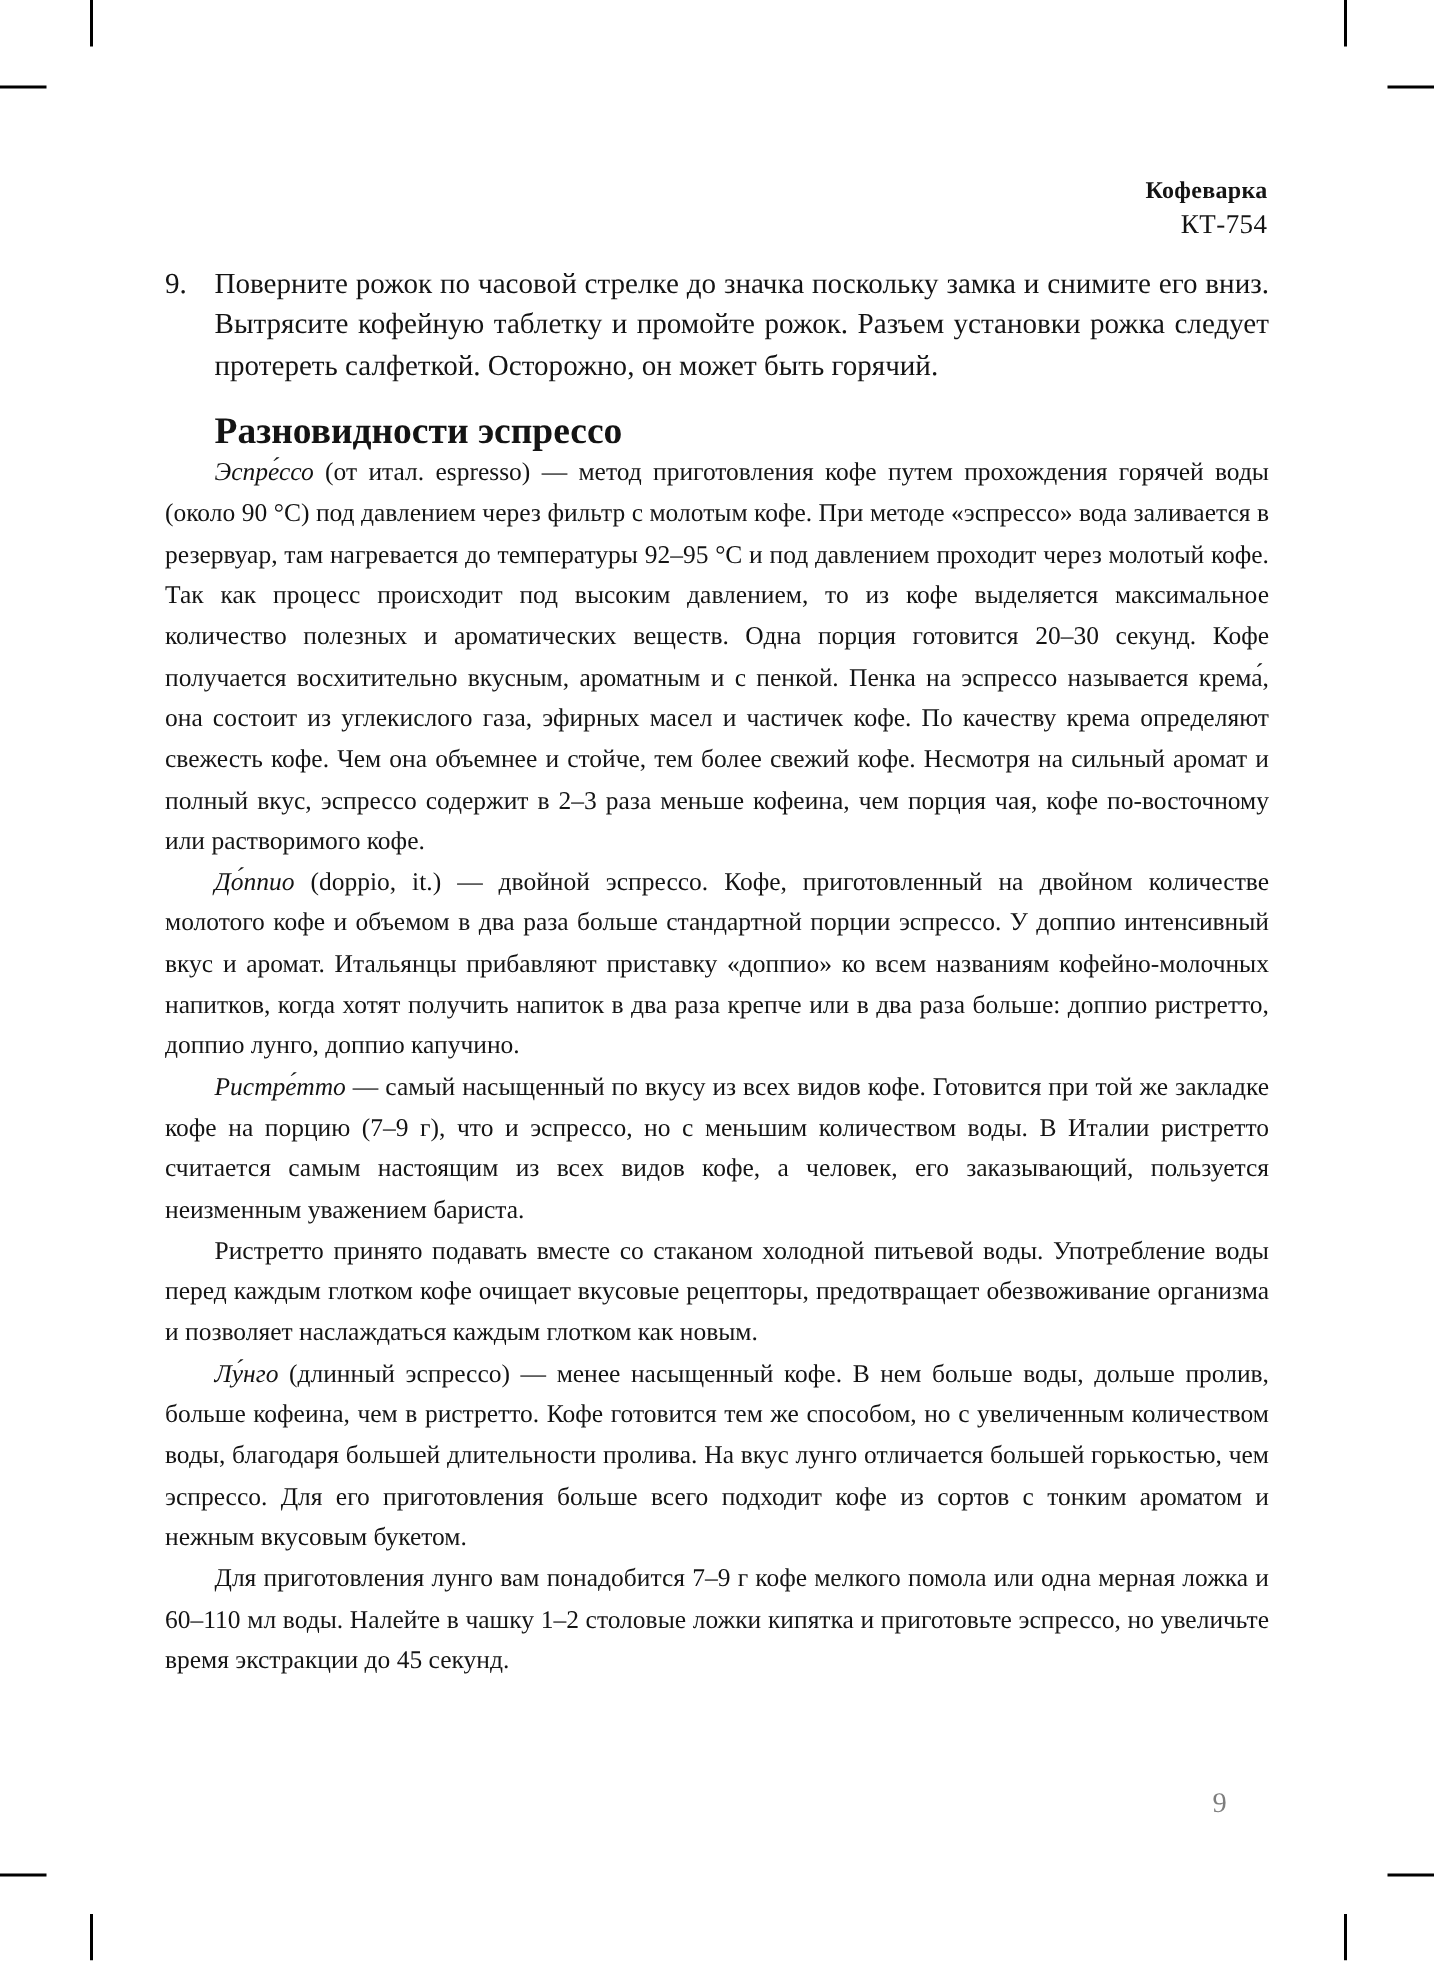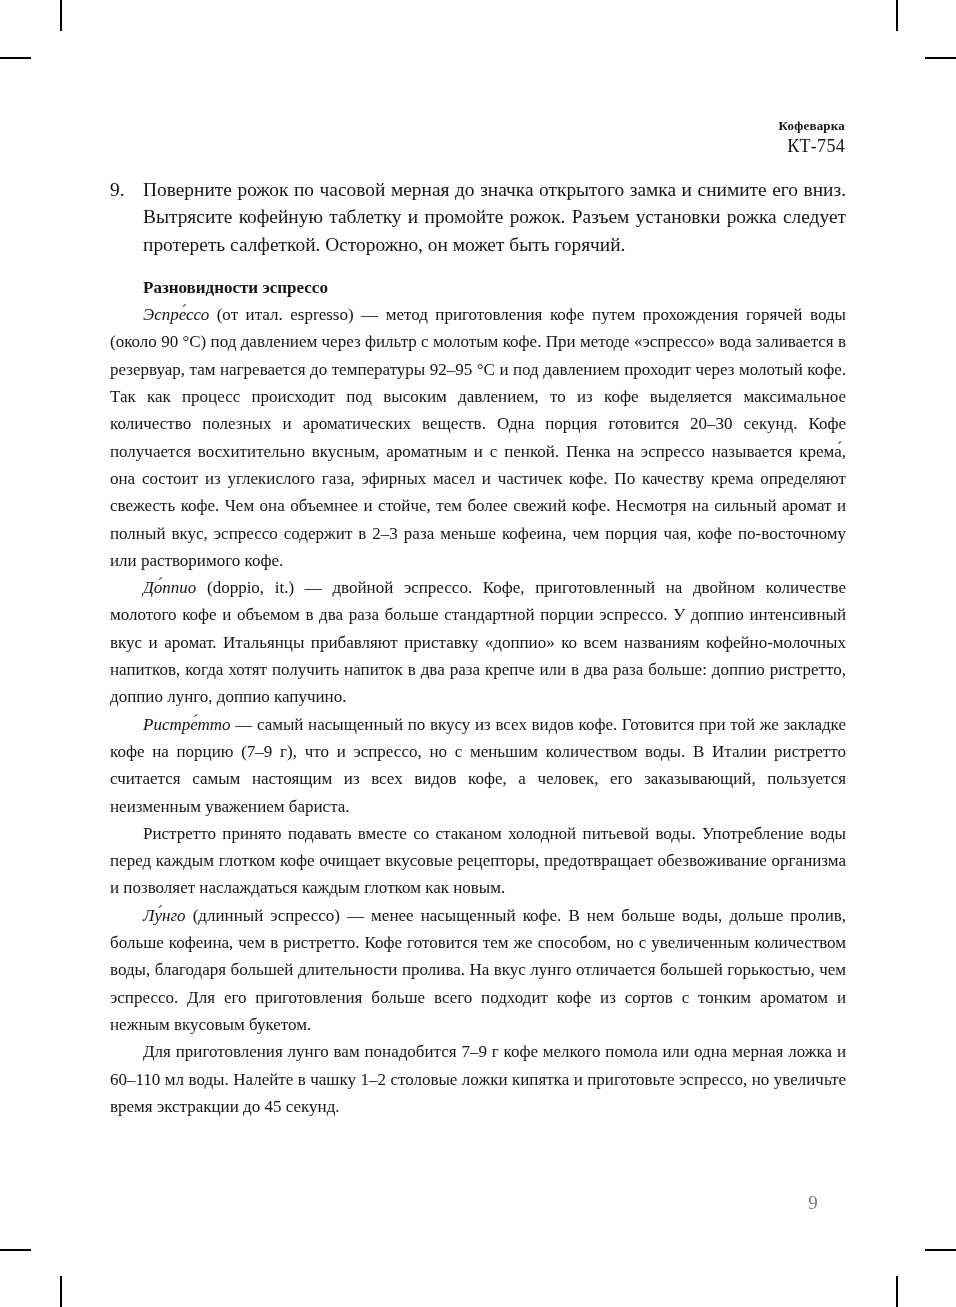--- a/index.html
+++ b/index.html
@@ -36,21 +36,21 @@
   .running-head {
     position: absolute;
     left: 560px;
     top: 118px;
     width: 285px;
     text-align: right;
     line-height: 1.28;
   }
   .running-head .title {
     font-weight: bold;
-    font-size: 13px;
+    font-size: 16px;
     letter-spacing: 0.2px;
   }
   .running-head .model {
     font-size: 18px;
     letter-spacing: 0.3px;
   }
 
   
   .page-body {
     position: absolute;
@@ -72,21 +72,21 @@
     width: 33px;
     flex: 0 0 33px;
     font-size: 19.4px;
   }
   .numbered-item .body {
     flex: 1 1 auto;
     hyphens: manual;
   }
 
   h2.section-heading {
-    font-size: 17px;
+    font-size: 25px;
     font-weight: bold;
     line-height: 27.3px;
     margin: 0 0 0 33px;
     padding: 0;
   }
 
   p.para {
     font-size: 17px;
     line-height: 27.3px;
     text-align: justify;
@@ -124,21 +124,21 @@
 
 <div class="running-head">
   <div class="title">Кофеварка</div>
   <div class="model">КТ-754</div>
 </div>
 
 <div class="page-body">
 
   <div class="numbered-item">
     <span class="num">9.</span>
-    <span class="body">Поверните рожок по часовой мерная до значка открытого замка и снимите его вниз. Вытрясите кофейную таблетку и промойте рожок. Разъем установки рожка следует протереть салфеткой. Осторожно, он может быть горячий.</span>
+    <span class="body">Поверните рожок по часовой стрелке до значка поскольку замка и снимите его вниз. Вытрясите кофейную таблетку и промойте рожок. Разъем установки рожка следует протереть салфеткой. Осторожно, он может быть горячий.</span>
   </div>
 
   <h2 class="section-heading">Разновидности эспрессо</h2>
 
   <p class="para">
     <span class="term">Эспре́ссо</span><span> (от итал. espresso) — метод приготовления кофе путем прохождения горячей воды (около 90 °C) под давлением через фильтр с молотым кофе. При методе «эспрессо» вода заливается в резервуар, там нагревается до температуры 92–95 °C и под давлением проходит через молотый кофе. Так как процесс происходит под высоким давлением, то из кофе выделяется максимальное количество полезных и ароматических веществ. Одна порция готовится 20–30 секунд. Кофе получается восхитительно вкусным, ароматным и с пенкой. Пенка на эспрессо называется крема́, она состоит из углекислого газа, эфирных масел и частичек кофе. По качеству крема определяют свежесть кофе. Чем она объемнее и стойче, тем более свежий кофе. Несмотря на сильный аромат и полный вкус, эспрессо содержит в 2–3 раза меньше кофеина, чем порция чая, кофе по-восточному или растворимого кофе.</span>
   </p>
   <p class="para">
     <span class="term">До́ппио</span><span> (doppio, it.) — двойной эспрессо. Кофе, приготовленный на двойном количестве молотого кофе и объемом в два раза больше стандартной порции эспрессо. У доппио интенсивный вкус и аромат. Итальянцы прибавляют приставку «доппио» ко всем названиям кофейно-молочных напитков, когда хотят получить напиток в два раза крепче или в два раза больше: доппио ристретто, доппио лунго, доппио капучино.</span>
   </p>

